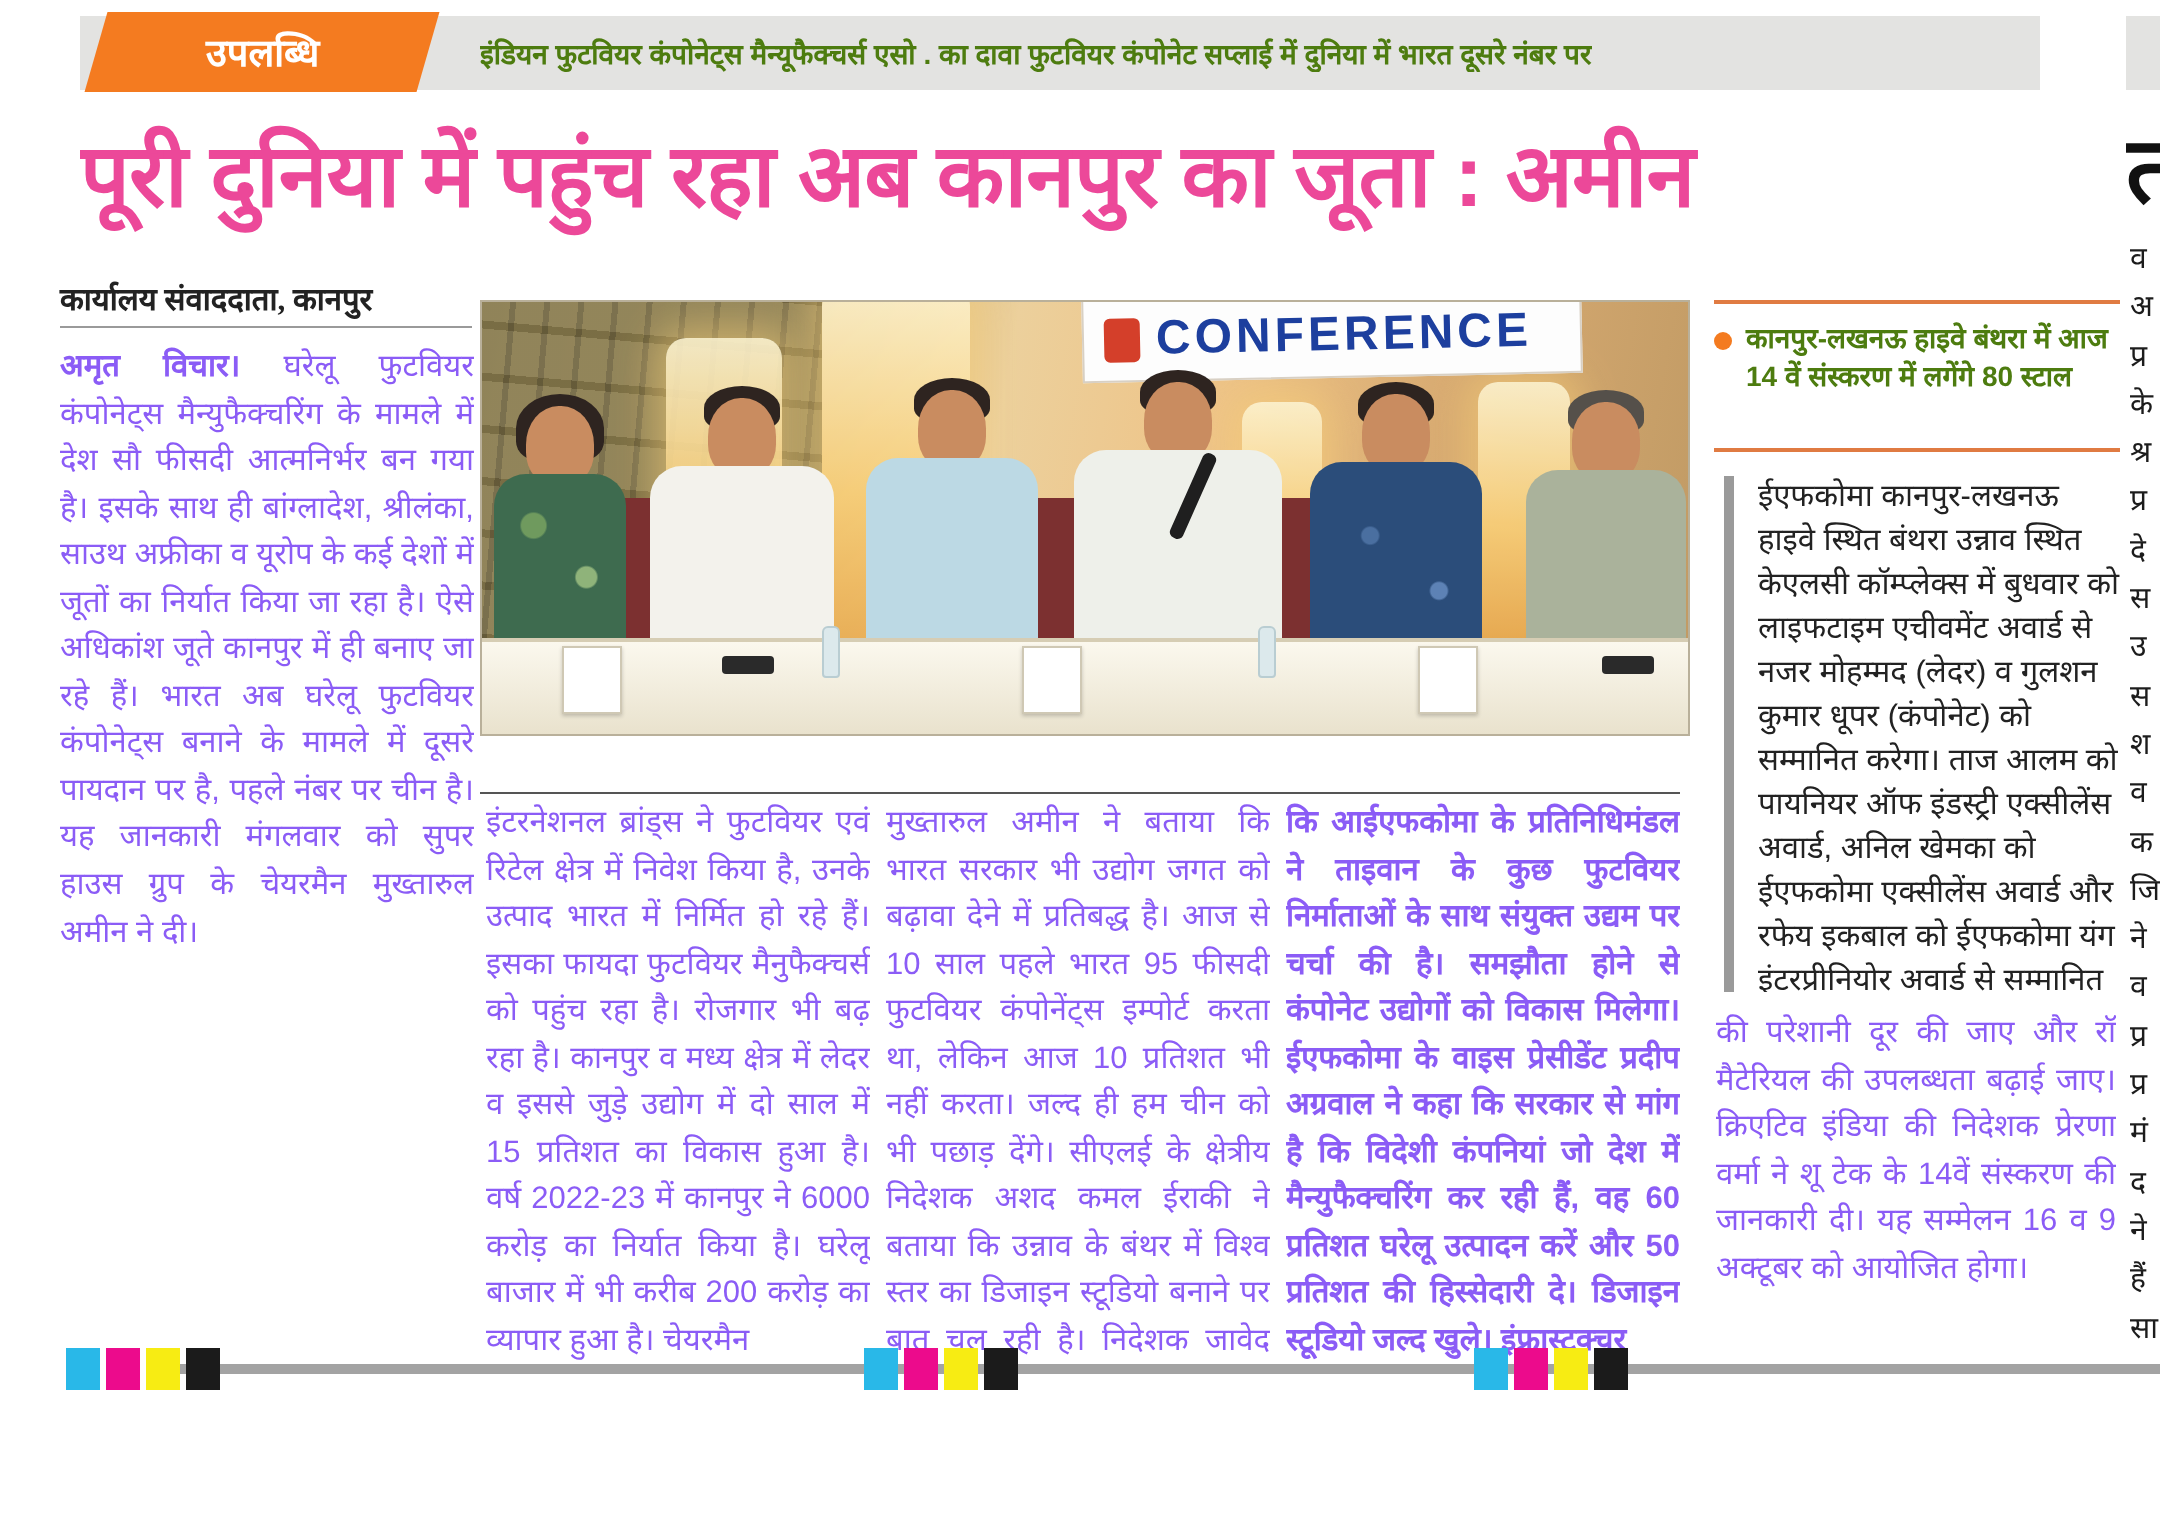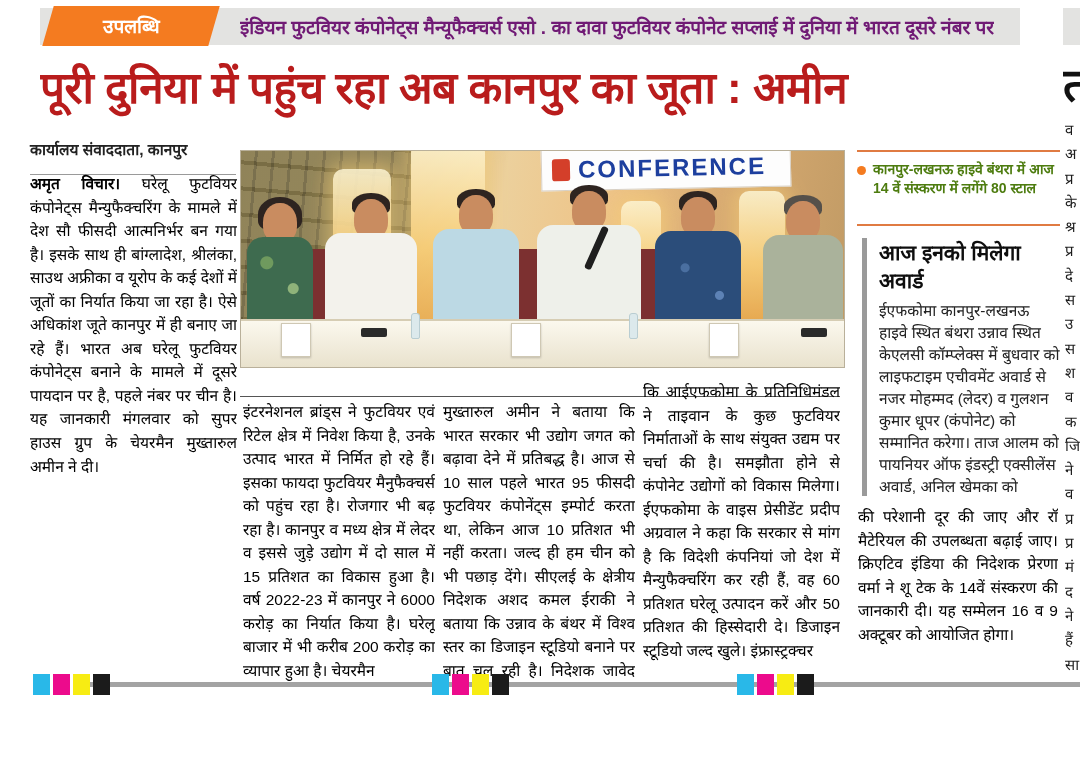--- a/index.html
+++ b/index.html
@@ -4,40 +4,40 @@
 <style>
   * { margin:0; padding:0; box-sizing:border-box; }
   html,body { width:1080px; height:765px; background:#ffffff; overflow:hidden;
     font-family:"Liberation Sans","DejaVu Sans",sans-serif; color:#1b1b1b; }
   .abs { position:absolute; }
   #page { position:relative; width:1080px; height:765px; background:#fff; }
 
   
   .kicker-strip { left:40px; top:8px; width:980px; height:37px; background:#e3e3e1;
     display:flex; align-items:center; }
-  .kicker-text { margin-left:200px; font-weight:bold; font-size:19px; color:#701a75;
+  .kicker-text { margin-left:200px; font-weight:bold; font-size:14px; color:#4d7c0f;
     white-space:nowrap; overflow:hidden; }
   .kicker-label { left:48px; top:6px; width:166px; height:40px; background:#f47b20;
     transform:skewX(-16deg); display:flex; align-items:center; justify-content:center; }
   .kicker-label span { transform:skewX(16deg); color:#fff; font-weight:bold; font-size:19px; }
 
   
   .headline { left:40px; top:56px; width:1010px; height:70px; font-size:44px; font-weight:bold;
-    color:#b91c1c; white-space:nowrap; overflow:hidden; letter-spacing:-0.5px; }
+    color:#ec4899; white-space:nowrap; overflow:hidden; letter-spacing:-0.5px; }
   .byline { left:30px; top:138px; width:206px; font-size:15.5px; font-weight:bold; color:#222;
-    padding-bottom:14px; border-bottom:1.5px solid #9a9a9a; }
-
-  
-  .newstext { font-size:15.5px; line-height:1.52; text-align:justify; color:#000000; overflow:hidden; }
+    padding-bottom:3px; border-bottom:1.5px solid #9a9a9a;font-family:Liberation Serif, serif; }
+
+  
+  .newstext { font-size:15.5px; line-height:1.52; text-align:justify; color:#8b5cf6; overflow:hidden; }
   .col1 { left:30px; top:172px; width:207px; height:492px; }
   .col1 p + p { text-indent:14px; }
   .lead { font-weight:bold; }
   .col2 { left:243px; top:400px; width:192px; height:282px; }
   .col3 { left:443px; top:400px; width:192px; height:282px; }
-  .col4 { left:643px; top:380px; width:197px; height:282px; }
+  .col4 { left:643px; top:400px; width:197px; height:282px;font-weight:bold; }
   .col5 { left:858px; top:505px; width:200px; height:162px; }
 
   
   .photo { left:240px; top:150px; width:605px; height:218px; overflow:hidden;
     background:linear-gradient(100deg,#7b6f46 0%,#96854f 14%,#c5a468 26%,#ecd09c 42%,#eec488 58%,#d8ab72 76%,#c09a64 100%);
     border:1px solid #b9b09a; }
   .wall-tex { left:0; top:0; width:170px; height:218px;
     background:repeating-linear-gradient(95deg,#8a7c4e 0 14px,#6f6440 14px 17px),
     repeating-linear-gradient(5deg,rgba(255,255,255,.08) 0 22px,rgba(0,0,0,.12) 22px 26px);
     background-blend-mode:overlay; opacity:.9; }
@@ -180,21 +180,20 @@
   <div class="abs newstext col3">मुख्तारुल अमीन ने बताया कि भारत सरकार भी उद्योग जगत को बढ़ावा देने में प्रतिबद्ध है। आज से 10 साल पहले भारत 95 फीसदी फुटवियर कंपोनेंट्स इम्पोर्ट करता था, लेकिन आज 10 प्रतिशत भी नहीं करता। जल्द ही हम चीन को भी पछाड़ देंगे। सीएलई के क्षेत्रीय निदेशक अशद कमल ईराकी ने बताया कि उन्नाव के बंथर में विश्व स्तर का डिजाइन स्टूडियो बनाने पर बात चल रही है। निदेशक जावेद इकबाल ने बताया</div>
   <div class="abs newstext col4">कि आईएफकोमा के प्रतिनिधिमंडल ने ताइवान के कुछ फुटवियर निर्माताओं के साथ संयुक्त उद्यम पर चर्चा की है। समझौता होने से कंपोनेट उद्योगों को विकास मिलेगा। ईएफकोमा के वाइस प्रेसीडेंट प्रदीप अग्रवाल ने कहा कि सरकार से मांग है कि विदेशी कंपनियां जो देश में मैन्युफैक्चरिंग कर रही हैं, वह 60 प्रतिशत घरेलू उत्पादन करें और 50 प्रतिशत की हिस्सेदारी दे। डिजाइन स्टूडियो जल्द खुले। इंफ्रास्ट्रक्चर</div>
 
   <div class="abs side-rule sr1"></div>
   <div class="abs bullet-item">
     <span class="bullet-dot"></span>
     <span>कानपुर-लखनऊ हाइवे बंथरा में आज 14 वें संस्करण में लगेंगे 80 स्टाल</span>
   </div>
   <div class="abs side-rule sr2"></div>
   <div class="abs award-box">
-    <div class="award-head">आज इनको मिलेगा अवार्ड</div>
     <div class="award-body">ईएफकोमा कानपुर-लखनऊ हाइवे स्थित बंथरा उन्नाव स्थित केएलसी कॉम्प्लेक्स में बुधवार को लाइफटाइम एचीवमेंट अवार्ड से नजर मोहम्मद (लेदर) व गुलशन कुमार धूपर (कंपोनेट) को सम्मानित करेगा। ताज आलम को पायनियर ऑफ इंडस्ट्री एक्सीलेंस अवार्ड, अनिल खेमका को ईएफकोमा एक्सीलेंस अवार्ड और रफेय इकबाल को ईएफकोमा यंग इंटरप्रीनियोर अवार्ड से सम्मानित किया जाएगा।</div>
   </div>
   <div class="abs newstext col5">की परेशानी दूर की जाए और रॉ मैटेरियल की उपलब्धता बढ़ाई जाए। क्रिएटिव इंडिया की निदेशक प्रेरणा वर्मा ने शू टेक के 14वें संस्करण की जानकारी दी। यह सम्मेलन 16 व 9 अक्टूबर को आयोजित होगा।</div>
 
   <div class="abs edge-strip">
     <div class="edge-graybox"></div>
     <div class="edge-glyph">त</div>
     <div class="edge-frags">व
 अ
 प्र

